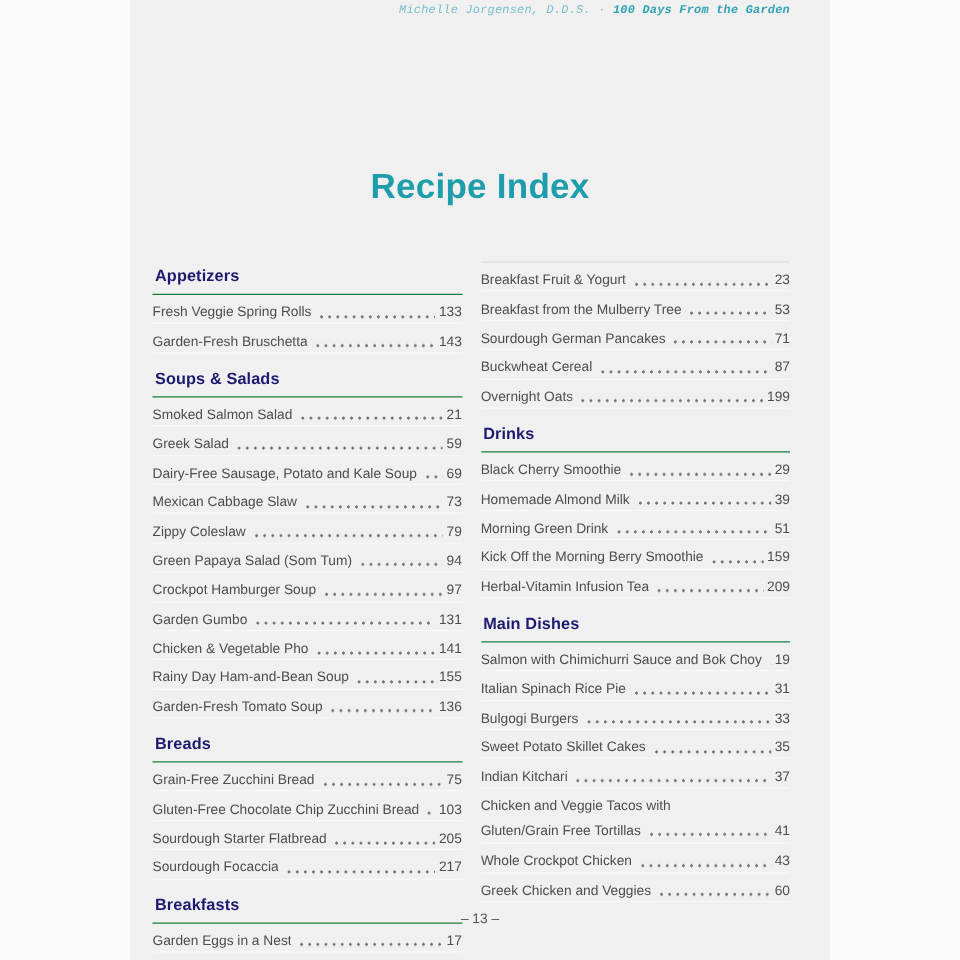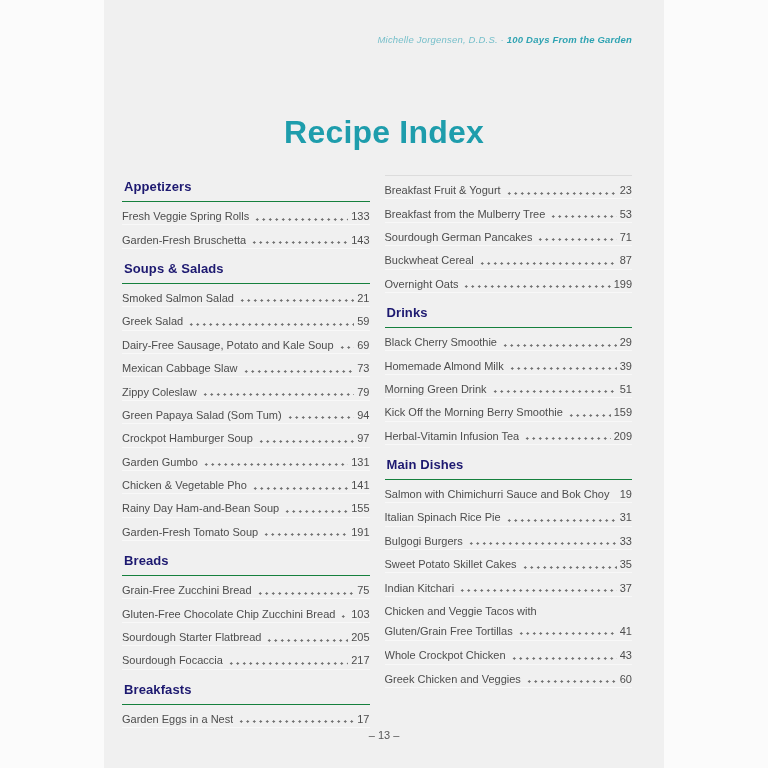--- a/index.html
+++ b/index.html
@@ -17,37 +17,38 @@
     position: absolute;
     left: 104px;
     top: 0;
     width: 560px;
     height: 768px;
     background: #f0f0f0;
   }
 
   .running-header {
     position: absolute;
-    top: 34px;
+    top: 2px;
     right: 32px;
     font-size: 9.5px;
     font-style: italic;
     color: #76bfca;
     letter-spacing: 0.2px;
+    font-family: Liberation Mono, monospace;
   }
   .running-header .book {
     font-weight: bold;
     color: #2ea3b2;
   }
 
   .doc-title {
-    margin: 0;
+    margin: 17px;
     padding-top: 116px;
     text-align: center;
-    font-size: 32px;
+    font-size: 28px;
     line-height: 32px;
     font-weight: bold;
     color: #1e9dac;
     letter-spacing: 0.2px;
   }
 
   .columns {
     display: flex;
     gap: 15px;
     padding: 26px 32px 0 18px;
@@ -193,21 +194,21 @@
             <span class="entry-page">141</span>
           </div>
           <div class="entry">
             <span class="entry-title">Rainy Day Ham-and-Bean Soup</span>
             <span class="dot-leader"></span>
             <span class="entry-page">155</span>
           </div>
           <div class="entry">
             <span class="entry-title">Garden-Fresh Tomato Soup</span>
             <span class="dot-leader"></span>
-            <span class="entry-page">191</span>
+            <span class="entry-page">136</span>
           </div>
           <div class="section-heading">Breads</div>
           <div class="entry">
             <span class="entry-title">Grain-Free Zucchini Bread</span>
             <span class="dot-leader"></span>
             <span class="entry-page">75</span>
           </div>
           <div class="entry">
             <span class="entry-title">Gluten-Free Chocolate Chip Zucchini Bread</span>
             <span class="dot-leader"></span>

